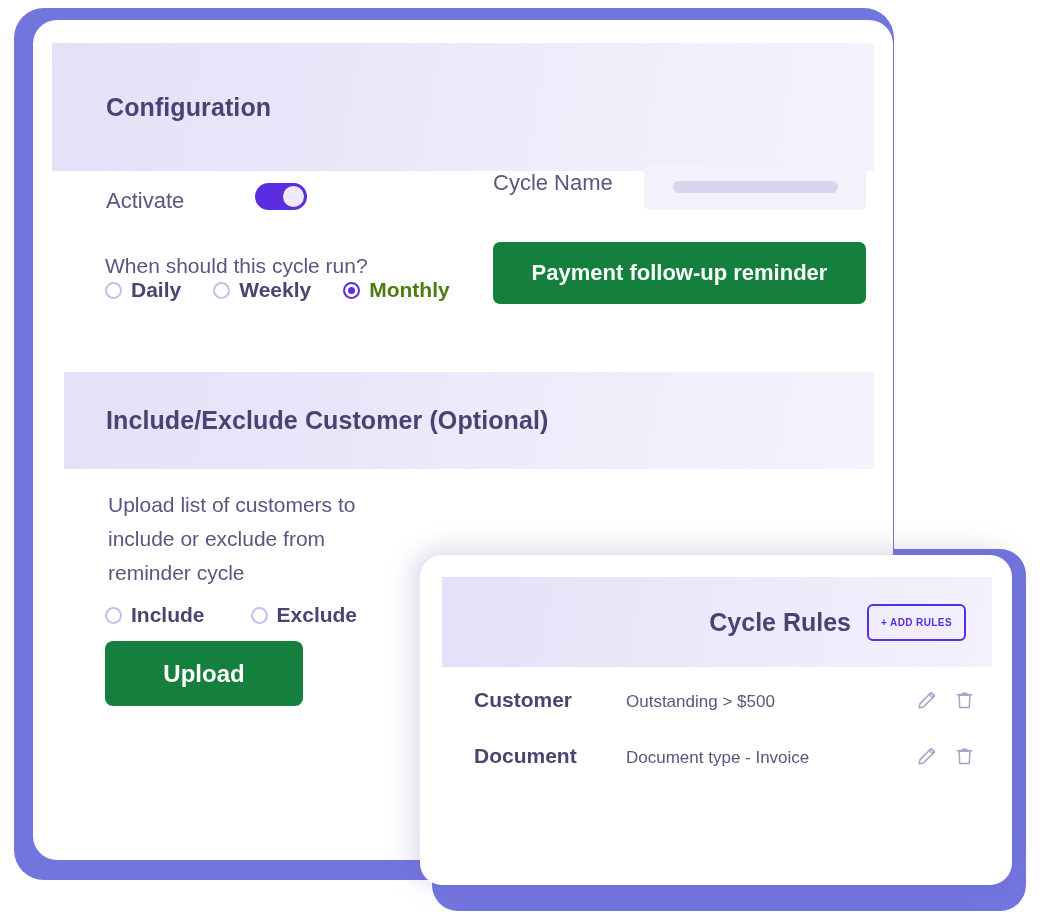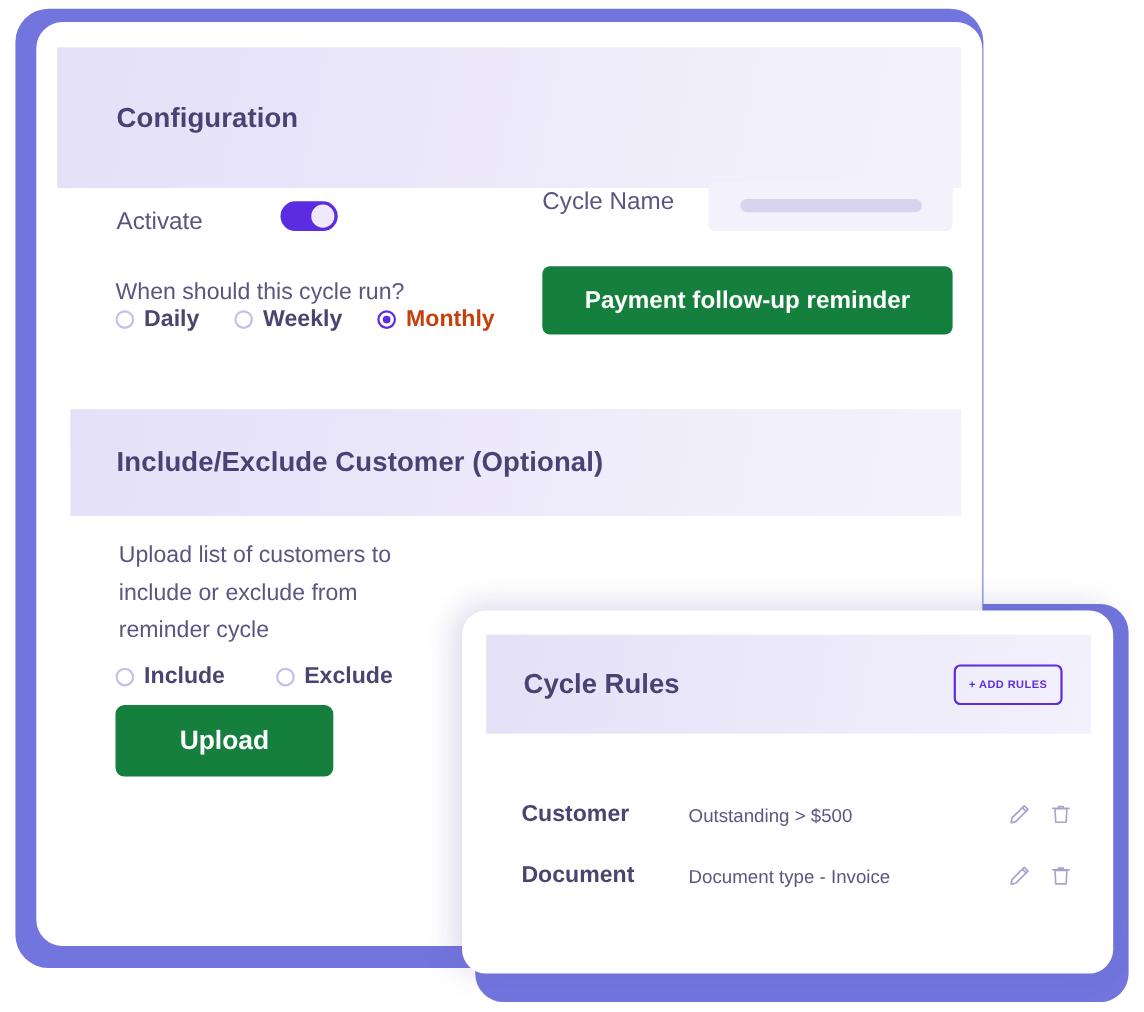--- a/index.html
+++ b/index.html
@@ -171,21 +171,21 @@
     height: 7px;
     border-radius: 50%;
     background: #5B2CE0;
   }
   .radio-label {
     font-size: 21px;
     color: #4A4470;
     font-weight: 600;
   }
   .radio-item.selected .radio-label {
-    color: #c2410c;
+    color: #4d7c0f;
     font-weight: 600;
   }
   #radios-incexc .radio-label {
     font-weight: 600;
     color: #4A4470;
   }
   #radios-incexc .radio-item { margin-right: 46px; }
 
   
   .btn-primary {
@@ -243,21 +243,21 @@
   }
   #hdr-rules {
     position: absolute;
     left: 22px;
     top: 22px;
     width: 550px;
     height: 90px;
     background: linear-gradient(100deg, #E4E0F7 0%, #EBE8FA 45%, #F3F1FC 100%);
     display: flex;
     align-items: center;
-    justify-content: space-between;
+    justify-content: flex-end;
     padding: 0 26px 0 34px;
     box-sizing: border-box;
   }
   #hdr-rules .title {
     color: #494273;
     font-size: 25px;
     font-weight: 600;
   }
   .btn-outline {
     background: transparent;
@@ -273,21 +273,20 @@
     white-space: nowrap;
     margin-left: 16px;
   }
 
   
   .rules-body {
     position: absolute;
     left: 0;
     top: 130px;
     width: 592px;
-    margin-top: 40px;
   }
   .rule-row {
     display: flex;
     align-items: flex-start;
     padding: 0 0 0 54px;
     margin-bottom: 22px;
     position: relative;
   }
   .rule-kind {
     width: 152px;

